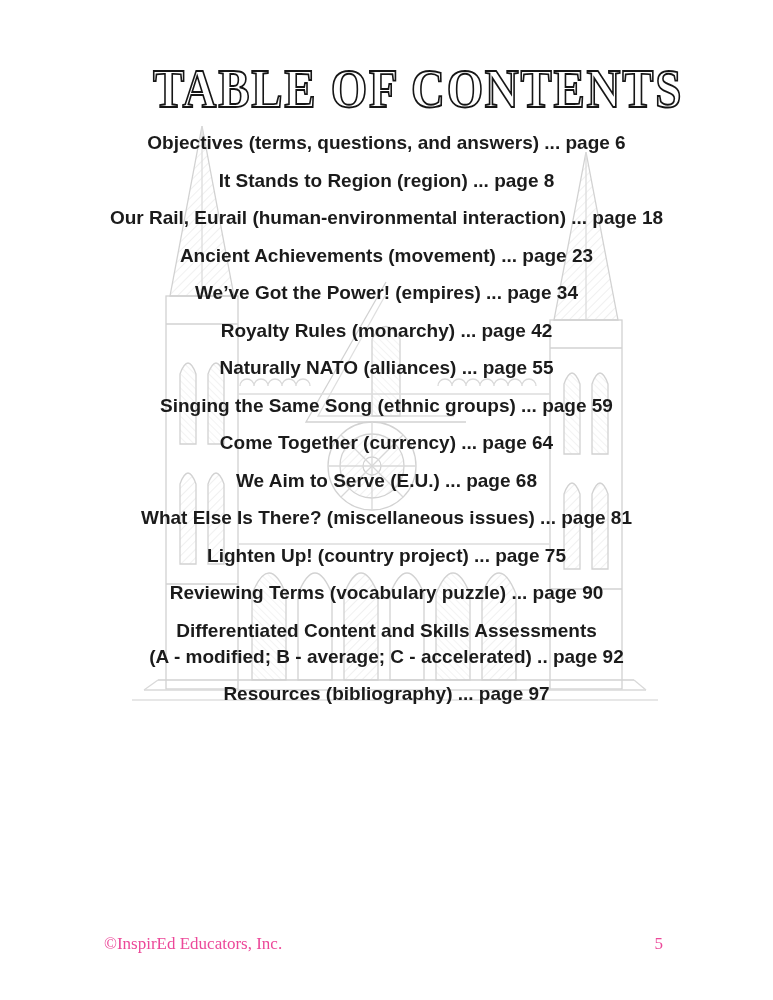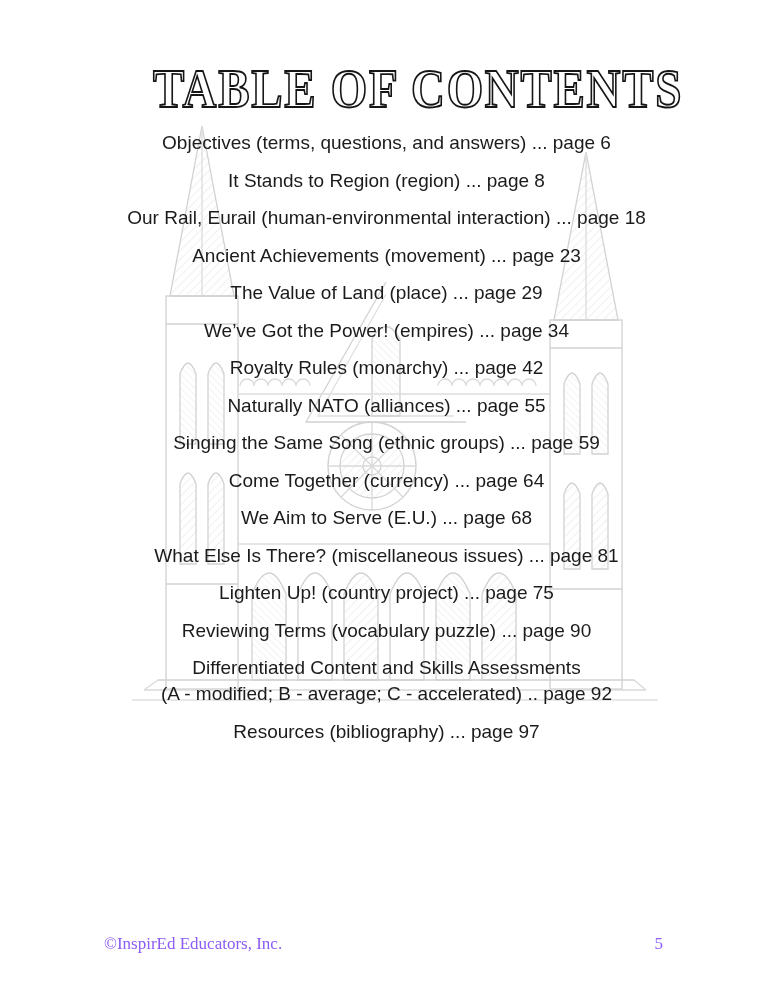--- a/index.html
+++ b/index.html
@@ -31,37 +31,37 @@
     font-weight: bold;
     letter-spacing: 2px;
   }
   
   .toc {
     position: absolute;
     left: 40px; right: 40px; top: 130px;
     text-align: center;
     color: #1b1b1b;
   }
-  .toc-entry { margin-bottom: 11.5px; }
+  .toc-entry { margin-bottom: 11.5px; font-weight: bold; }
   .toc-line {
     font-size: 19px;
     line-height: 26px;
     white-space: nowrap;
     color: #1b1b1b;
   }
   
   .footer {
     position: absolute;
     left: 104px; right: 110px; top: 934px;
     display: flex;
     justify-content: space-between;
     align-items: baseline;
     font-family: "Liberation Serif", serif;
     font-size: 17px;
-    color: #8b5cf6;
+    color: #ec4899;
   }
 </style>
 </head>
 <body>
 
 <div class="page">
 
   <svg class="watermark" viewBox="0 0 534 580" aria-hidden="true">
     <defs>
       <pattern id="hatchA" width="6" height="6" patternUnits="userSpaceOnUse" patternTransform="rotate(45)">
@@ -142,23 +142,20 @@
       <div class="toc-entry">
         <div class="toc-line">It Stands to Region (region) ... page 8</div>
       </div>
       <div class="toc-entry">
         <div class="toc-line">Our Rail, Eurail (human-environmental interaction) ... page 18</div>
       </div>
       <div class="toc-entry">
         <div class="toc-line">Ancient Achievements (movement) ... page 23</div>
       </div>
       <div class="toc-entry">
-        <div class="toc-line">The Value of Land (place) ... page 29</div>
-      </div>
-      <div class="toc-entry">
         <div class="toc-line">We’ve Got the Power! (empires) ... page 34</div>
       </div>
       <div class="toc-entry">
         <div class="toc-line">Royalty Rules (monarchy) ... page 42</div>
       </div>
       <div class="toc-entry">
         <div class="toc-line">Naturally NATO (alliances) ... page 55</div>
       </div>
       <div class="toc-entry">
         <div class="toc-line">Singing the Same Song (ethnic groups) ... page 59</div>

